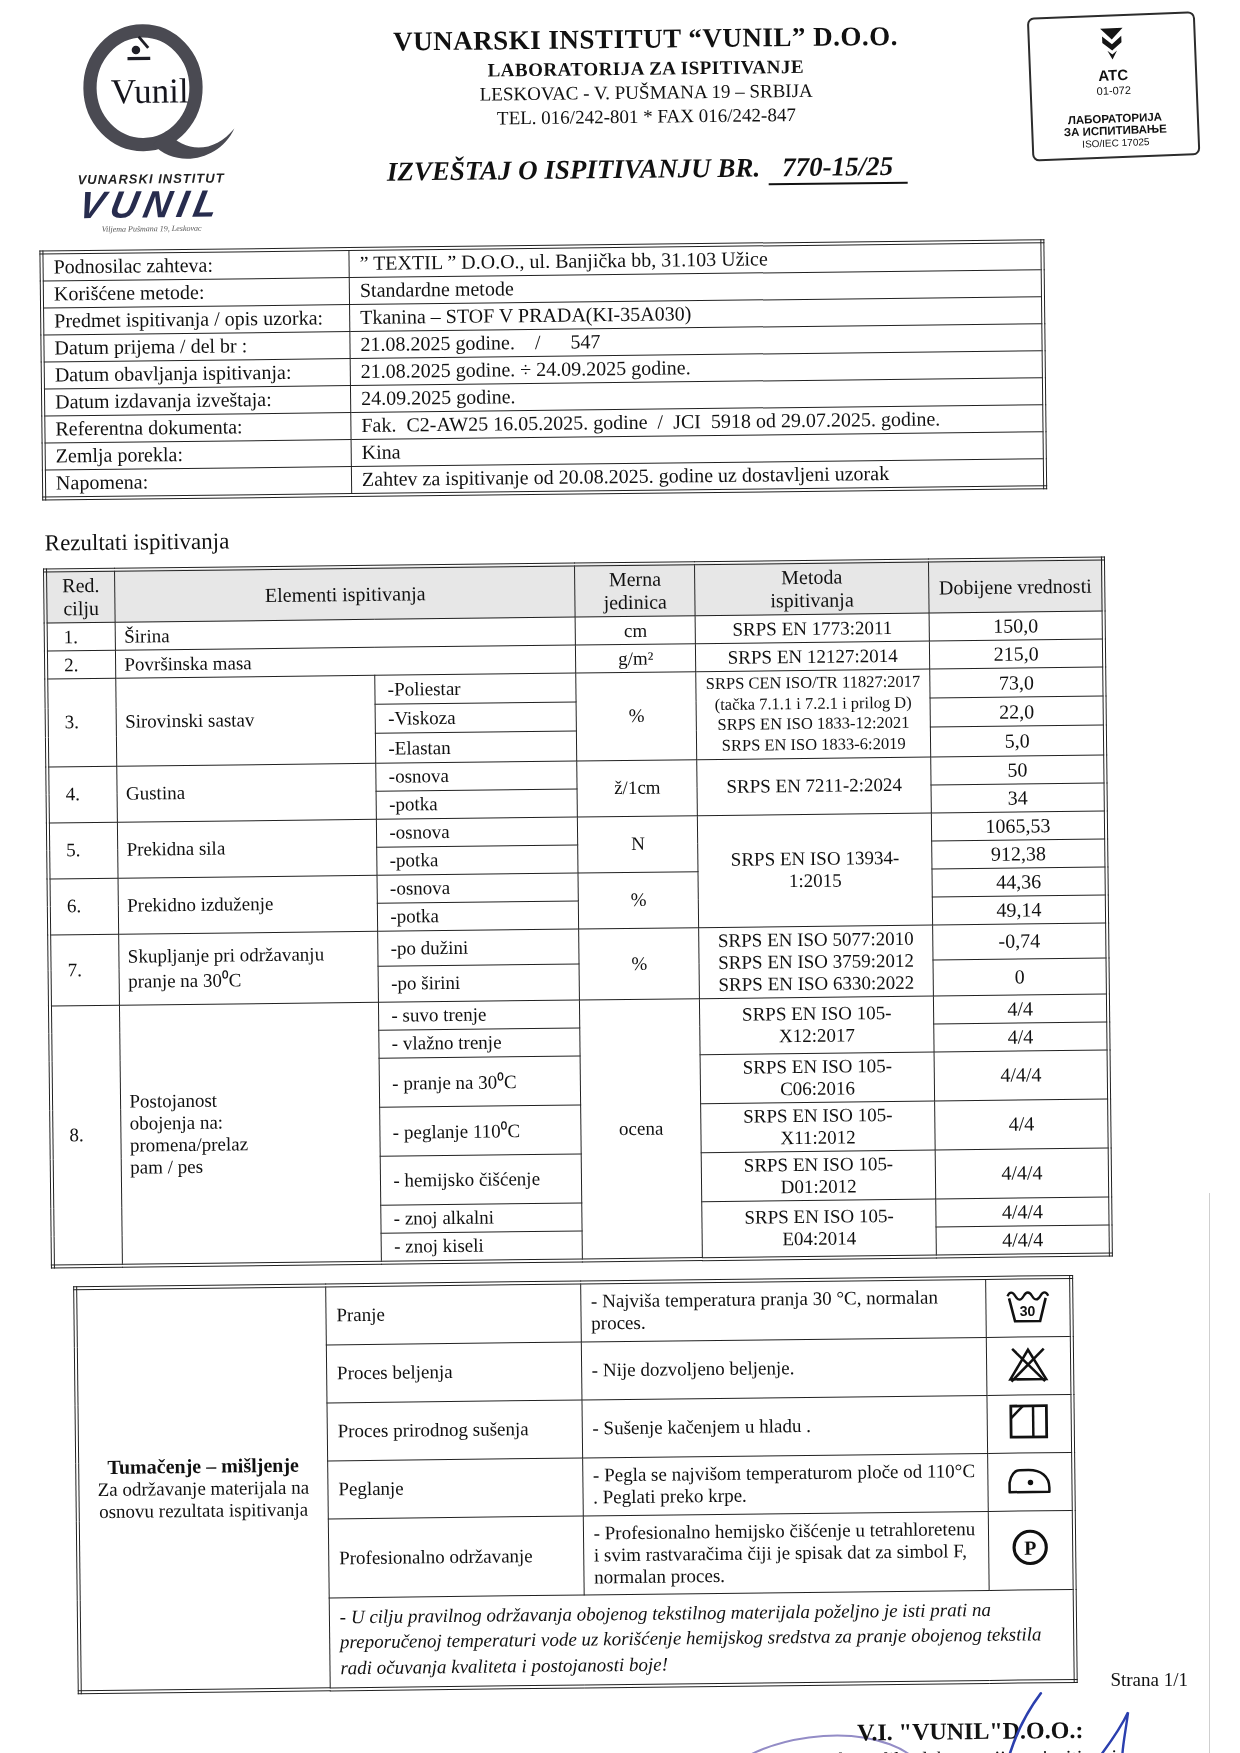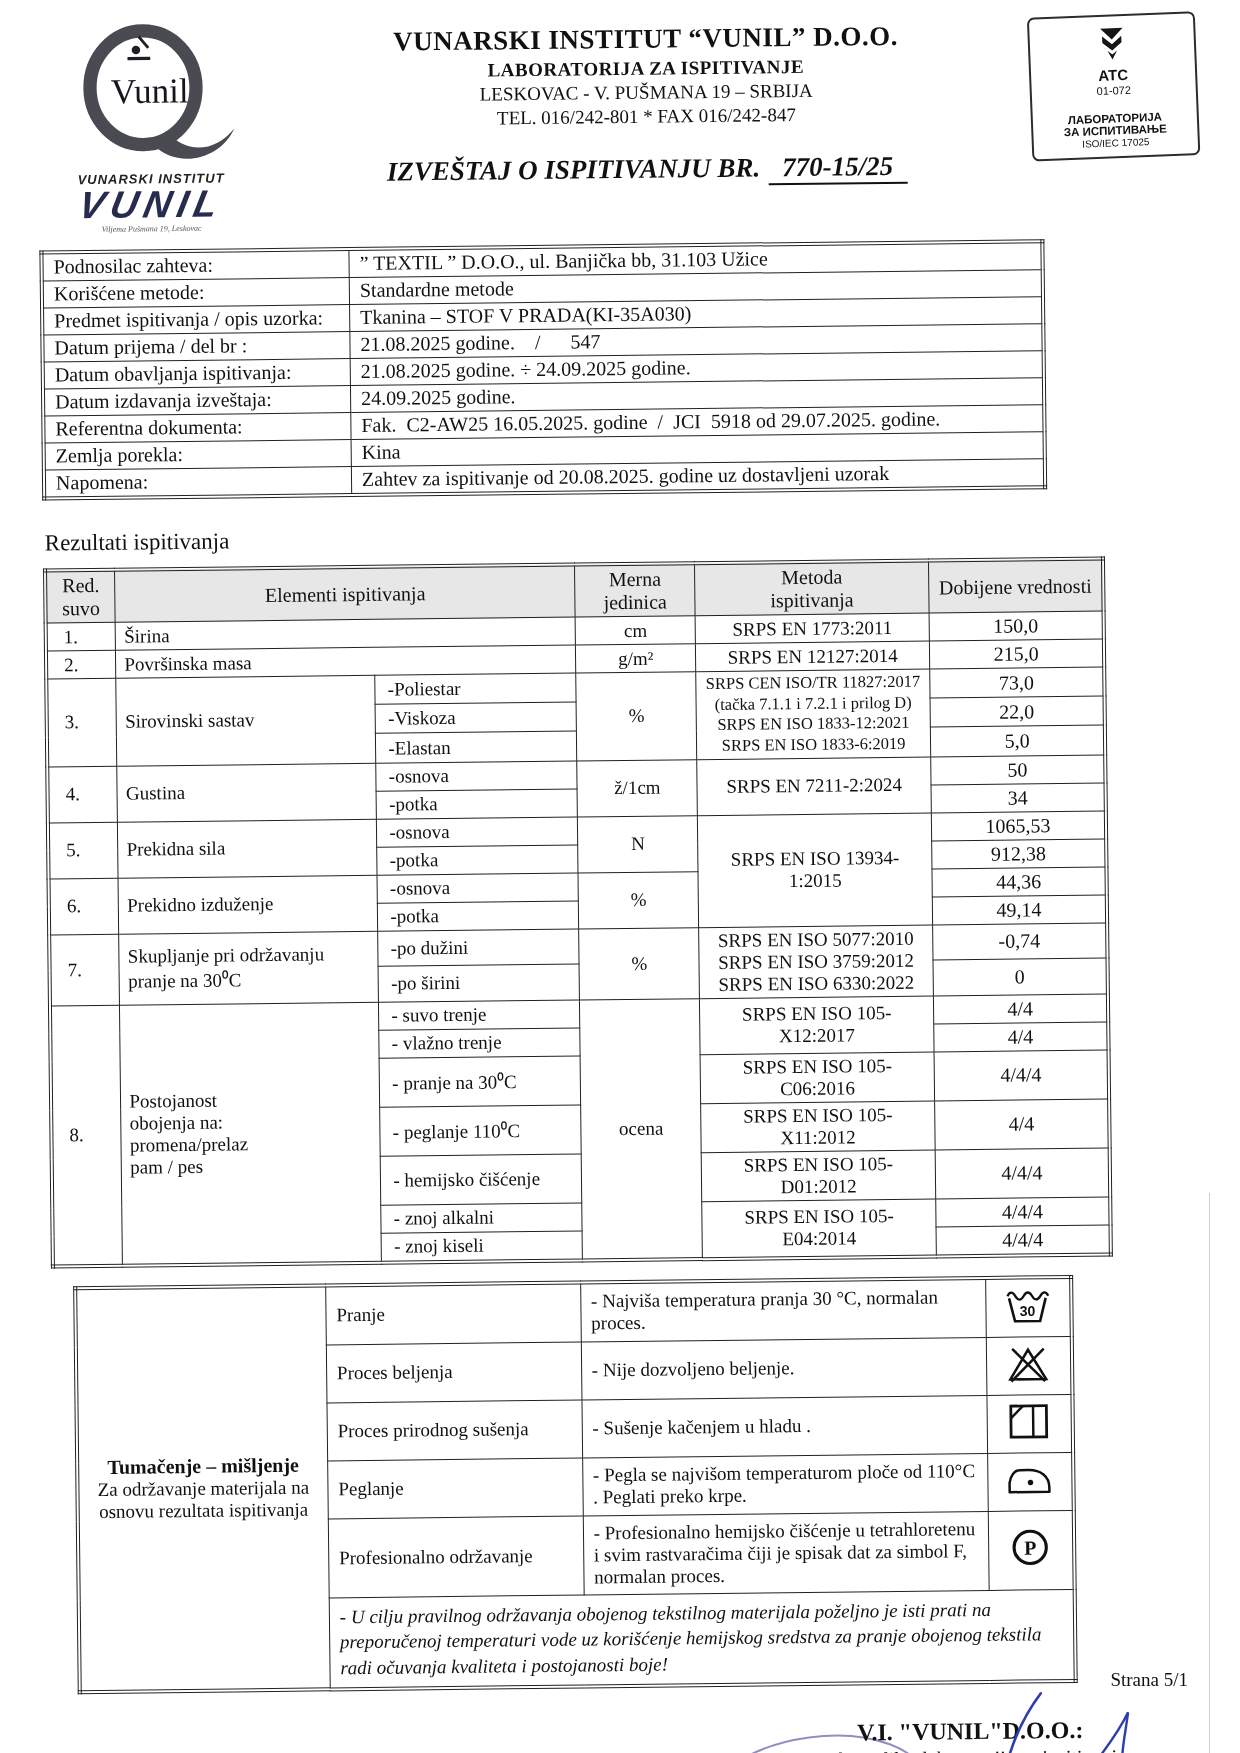--- a/index.html
+++ b/index.html
@@ -168,21 +168,21 @@
       <col style="width:70px">
           <col style="width:260px">
           <col style="width:202px">
       <col style="width:120px">
           <col style="width:235px">
           <col style="width:175px">
     </colgroup>
     <thead>
       <tr>
         <th class="pre">Red.
-suvo</th>
+cilju</th>
         <th colspan="2">Elementi ispitivanja</th>
         <th class="pre">Merna
 jedinica</th>
         <th class="pre">Metoda
 ispitivanja</th>
         <th>Dobijene vrednosti</th>
       </tr>
     </thead>
     <tbody>
       <tr>
@@ -405,15 +405,15 @@
     <svg class="scribble" width="420" height="170" viewBox="0 0 420 170">
       <path d="M30 118 C110 96 230 108 330 92 C360 87 385 82 400 78" fill="none" stroke="#2b3fae" stroke-width="2.6" stroke-linecap="round"></path>
       <path d="M250 140 C235 105 258 45 285 10" fill="none" stroke="#2b3fae" stroke-width="2.6" stroke-linecap="round"></path>
       <path d="M330 92 C345 70 360 55 372 30 C368 60 360 85 372 92 C380 96 390 88 396 80" fill="none" stroke="#2b3fae" stroke-width="2.4" stroke-linecap="round"></path>
       <path d="M180 112 C205 118 230 122 252 117" fill="none" stroke="#2b3fae" stroke-width="2" stroke-linecap="round"></path>
     </svg>
   </div>
 
 </div>
 
-<div class="page-num">Strana 5/1</div>
+<div class="page-num">Strana 1/1</div>
 <div class="artifact-line"></div>
 </div>
 
 </body></html>

